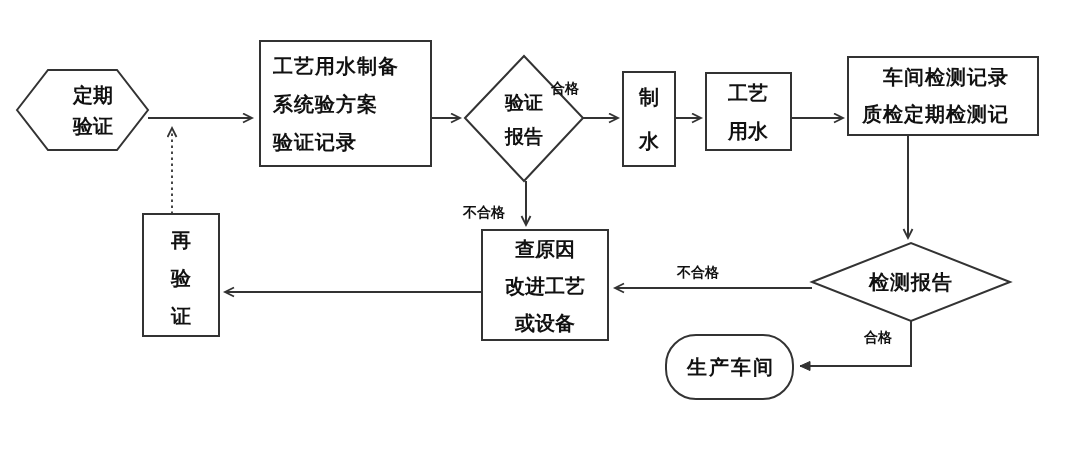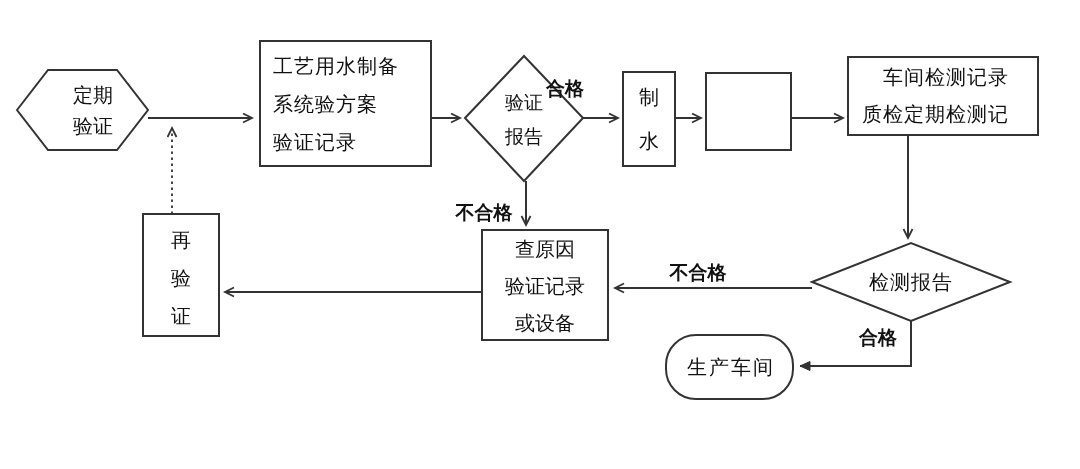--- a/index.html
+++ b/index.html
@@ -19,32 +19,32 @@
   .shape{fill:none;stroke:var(--line);stroke-width:2;}
   .edge{fill:none;stroke:var(--line);stroke-width:2;}
   .edge.dotted{stroke-dasharray:2.5,3.5;stroke-width:1.8;}
   .mk{stroke:var(--line);fill:none;stroke-width:1.8;}
   .mkf{stroke:var(--line);fill:var(--line);}
   .lbl{
     position:absolute;
     transform:translate(-50%,-50%);
     white-space:pre-line;
     text-align:center;
-    font-weight:400;
+    font-weight:700;
     color:var(--text);
     line-height:1.8;
     font-size:20px;
   }
   .lbl.left{text-align:left;transform:translate(0,-50%);}
   .edge-lbl{
     position:absolute;
     transform:translate(-50%,-50%);
     font-weight:700;
     color:var(--text);
-    font-size:19px;
+    font-size:14px;
     white-space:nowrap;
   }
   .lh155{line-height:1.55;margin-left:10px;}
   .lh185{line-height:1.85;}
   .lh19{line-height:1.9;}
   .lh22{line-height:2.2;}
   .ls1{letter-spacing:1px;}
   .ls2{letter-spacing:2px;}
 </style>
 </head>
@@ -88,26 +88,28 @@
 
   <div class="lbl lh155" style="left:83px;top:111px;">定期
 验证</div>
   <div class="lbl left lh19 ls1" style="left:273px;top:104px;">工艺用水制备
 系统验方案
 验证记录</div>
   <div class="lbl" style="left:524px;top:119px;font-size:19px;">验证
 报告</div>
   <div class="lbl lh22" style="left:649px;top:119px;">制
 水</div>
+  <div class="lbl lh19" style="left:748px;top:112px;">工艺
+用水</div>
   <div class="lbl left lh185 ls1" style="left:862px;top:96px;text-align:right;">车间检测记录
 质检定期检测记</div>
   <div class="lbl ls2" style="left:731px;top:367px;">生产车间</div>
   <div class="lbl ls1" style="left:911px;top:282px;">检测报告</div>
   <div class="lbl lh185" style="left:545px;top:286px;">查原因
-验证记录
+改进工艺
 或设备</div>
   <div class="lbl lh19" style="left:181px;top:278px;">再
 验
 证</div>
 
   <div class="edge-lbl" style="left:565px;top:89px;">合格</div>
   <div class="edge-lbl" style="left:484px;top:213px;">不合格</div>
   <div class="edge-lbl" style="left:698px;top:273px;">不合格</div>
   <div class="edge-lbl" style="left:878px;top:338px;">合格</div>
 

